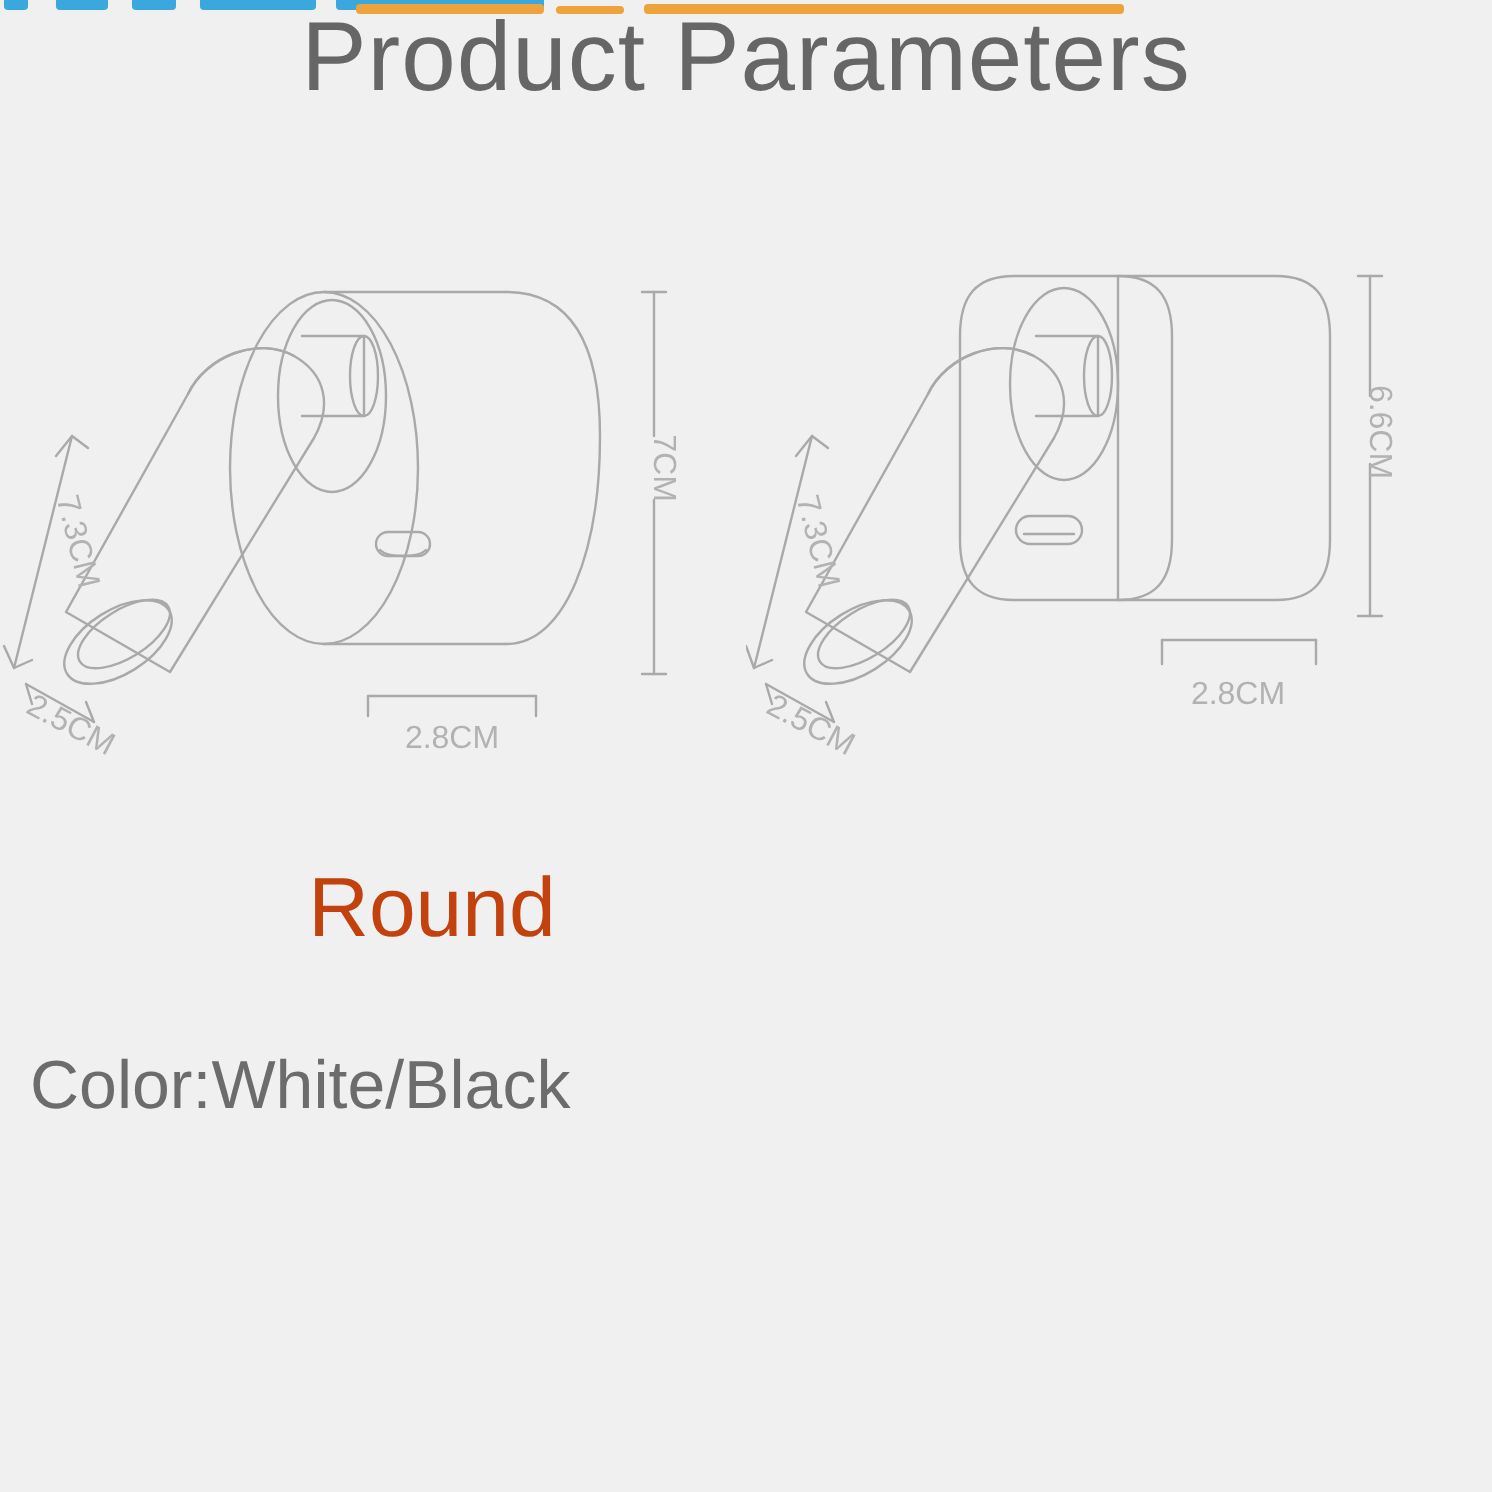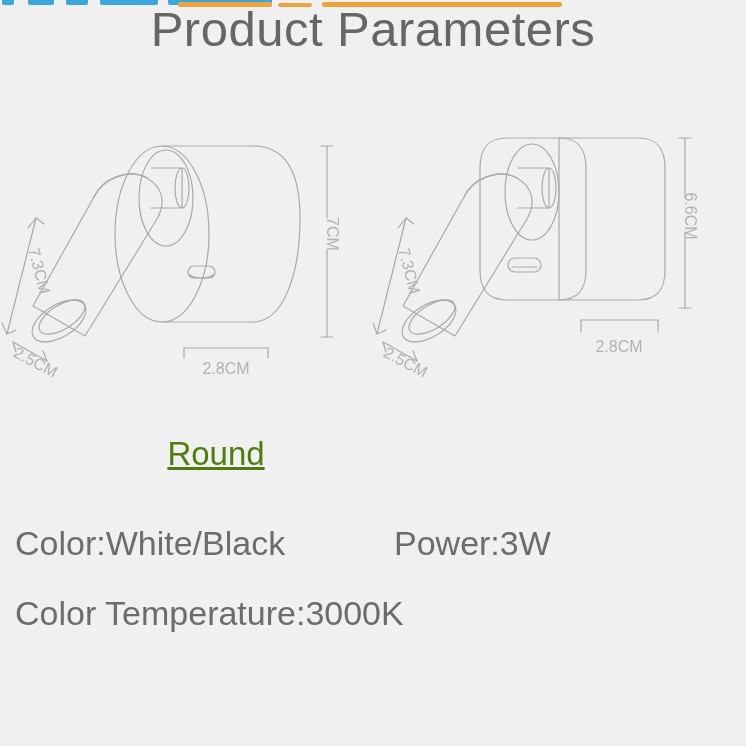--- a/index.html
+++ b/index.html
@@ -38,21 +38,21 @@
   .diagrams{position:absolute;left:0;top:120px;width:746px;height:290px;}
   .diagram{position:absolute;top:0;width:373px;height:290px;}
   .diagram.left{left:0;}
   .diagram.right{left:373px;}
   .diagram svg{display:block;}
 
   
   .captions{position:absolute;left:0;top:428px;width:746px;height:56px;}
   .caption{
     position:absolute;top:0;width:340px;text-align:center;
-    font-size:33px;color:#4d7c0f;font-weight:400;line-height:52px;text-decoration:underline;
+    font-size:42px;color:#c2410c;font-weight:400;line-height:52px;
   }
   .caption.left{left:46px;}
   .caption.right{left:388px;}
 
   
   .specs{position:absolute;left:0;top:512px;width:746px;}
   .spec-row{position:relative;height:70px;text-align:center;}
   .spec{
     position:absolute;top:0;
     font-size:34px;color:#6c6c6c;font-weight:400;
@@ -216,18 +216,14 @@
   </div>
 </div>
 
 <div class="captions">
   <div class="caption left">Round</div>
 </div>
 
 <div class="specs">
   <div class="spec-row">
     <div class="spec col1">Color:White/Black</div>
-    <div class="spec col2">Power:3W</div>
   </div>
-  <div class="spec-row">
-    <div class="spec col1">Color Temperature:3000K</div>
-  </div>
 </div>
 
 </body></html>

